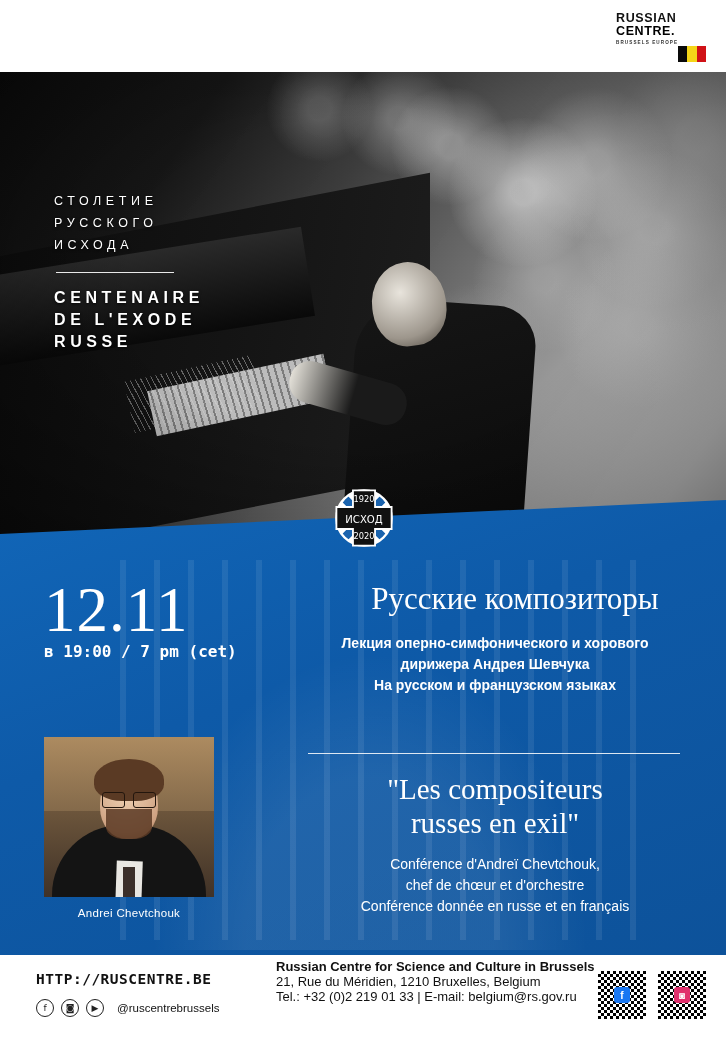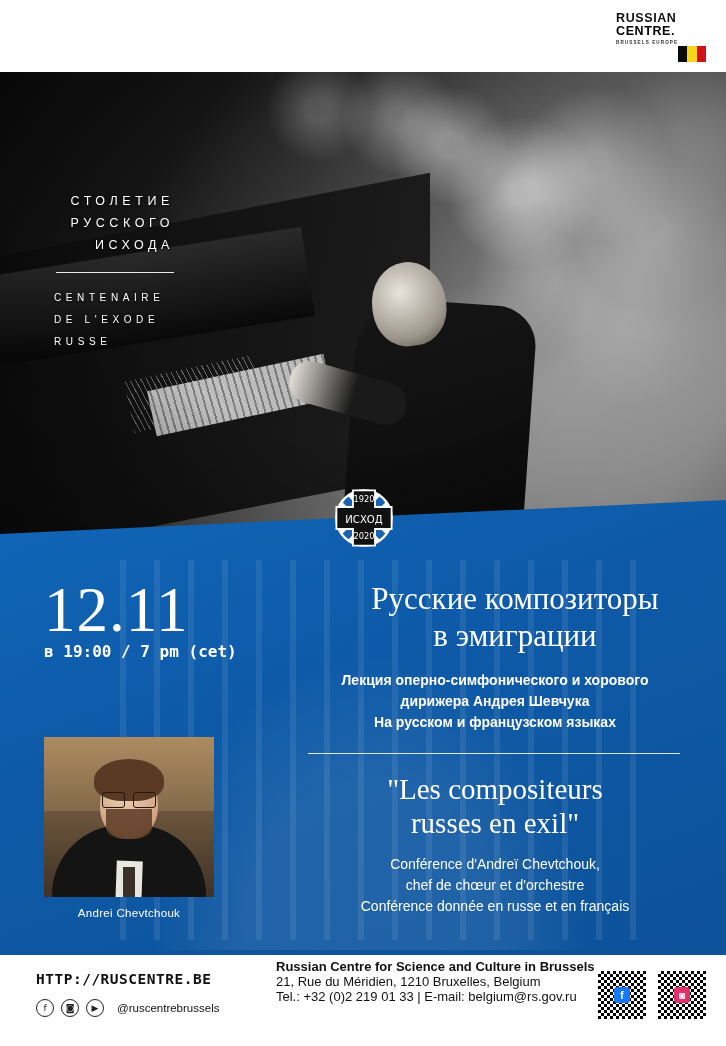--- a/index.html
+++ b/index.html
@@ -157,33 +157,32 @@
     left: 54px; top: 118px;
     color: #ffffff;
     z-index: 5;
   }
   .photo-caption .cap-ru {
     font-size: 12.5px;
     letter-spacing: 4.6px;
     line-height: 22px;
     font-weight: 500;
     text-shadow: 0 1px 3px rgba(0,0,0,.8);
-    text-align: right;
   }
   .cap-rule {
     width: 118px; height: 1px;
     background: #ffffff;
     margin: 16px 0 14px 2px;
     opacity: .9;
   }
   .photo-caption .cap-fr {
-    font-size: 10px;
+    font-size: 16px;
     letter-spacing: 4.6px;
     line-height: 22px;
-    font-weight: 400;
+    font-weight: 700;
     text-shadow: 0 1px 3px rgba(0,0,0,.8);
   }
 
   
   .blue {
     position: absolute;
     left: 0; top: 500px;
     width: 726px; height: 455px;
     background: linear-gradient(160deg, #1166b8 0%, #0e5aa8 40%, #0d529a 100%);
     clip-path: polygon(0 34px, 726px 0, 726px 455px, 0 455px);
@@ -505,21 +504,20 @@
     <text x="50" y="73" text-anchor="middle" font-family="DejaVu Sans, sans-serif" font-size="9" fill="#ffffff">2020</text>
   </svg>
 
   <div class="date-block">
     <div class="date-big">12.11</div>
     <div class="date-time">в 19:00 / 7 pm (cet)</div>
   </div>
 
   <div class="ru-block">
     <div class="ru-title">Русские композиторы</div>
-    <div class="ru-title">в эмиграции</div>
     <div class="ru-sub">
       <div>Лекция оперно-симфонического и хорового</div>
       <div>дирижера Андрея Шевчука</div>
       <div>На русском и французском языках</div>
     </div>
   </div>
 
   <div class="divider"></div>
 
   <div class="fr-block">

